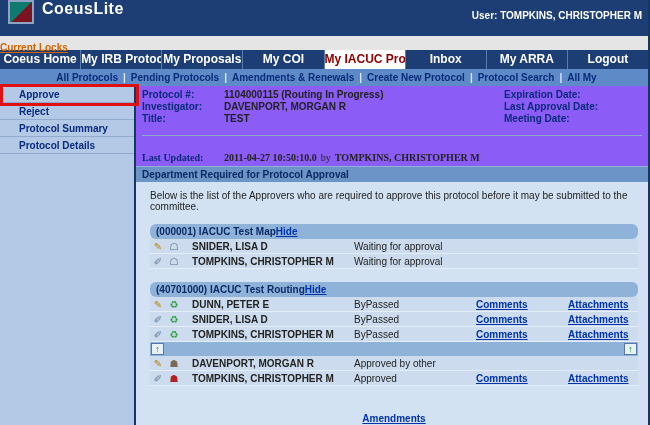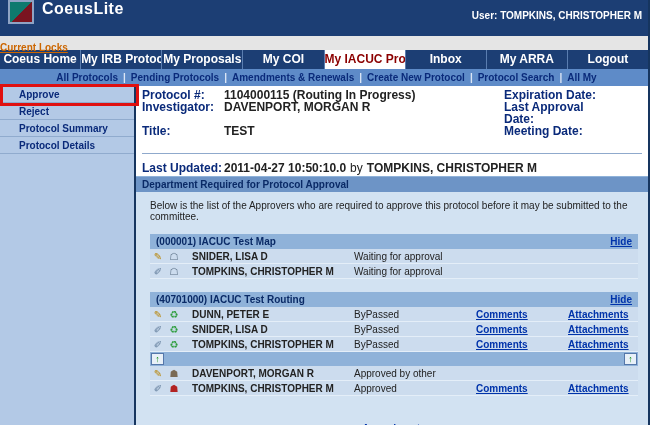--- a/index.html
+++ b/index.html
@@ -27,39 +27,39 @@
   .subnav a { color:#0a2a7a; text-decoration:none; margin:0 5px; cursor:pointer; }
   .subnav .sep { color:#dce6f5; }
 
   
   .bodywrap { display:flex; height:339px; }
   .sidebar { width:136px; background:#b3c9e6; border-right:2px solid #16355f; }
   .side-item { height:17px; line-height:17px; padding-left:19px; font-size:10px; font-weight:bold; color:#0a2a7a; border-bottom:1px solid #90abce; cursor:pointer; }
   .main { flex:1; background:#d2e2f2; display:flex; flex-direction:column; overflow:hidden; }
 
   
-  .pinfo { padding:3px 6px 2px 6px; font-size:12px; background:#ffffff; }
+  .pinfo { padding:3px 6px 2px 6px; font-size:10px; background:#8b5cf6; }
   .pi-row { display:flex; line-height:12px; }
   .pi-label { width:82px; font-weight:bold; color:#0a2a7a; flex:0 0 auto; }
   .pi-value { flex:1; font-weight:bold; color:#222; }
   .pi-rlabel { width:112px; font-weight:bold; color:#0a2a7a; flex:0 0 auto; }
   .pi-rvalue { width:26px; flex:0 0 auto; }
-  .lastupd { display:flex; border-top:1px solid #8fa9cc; margin-top:16px; padding-top:8px; line-height:12px; }
+  .lastupd { display:flex; border-top:1px solid #8fa9cc; margin-top:10px; padding-top:16px; line-height:12px;font-family:Liberation Serif, serif; }
   .lu-val { font-weight:bold; color:#222; }
   .lu-by { font-weight:normal; color:#222; margin:0 4px; }
 
   
   .section-bar { background:#6d94c6; color:#0a2a66; font-size:10px; font-weight:bold; padding:2px 6px; border-top:1px solid #8fb2d9; }
 
   
   .content { flex:1; padding:8px 10px 4px 14px; position:relative; }
   .intro { font-size:10px; color:#222; margin-bottom:12px; }
 
   .group { margin-bottom:13px; }
-  .group-header { background:#8fb2d9; display:flex; justify-content:space-between; align-items:center; padding:1px 6px; font-size:10px; font-weight:bold; color:#0a2a66; height:15px; }
+  .group-header { background:#8fb2d9; display:flex; justify-content:flex-start; align-items:center; padding:1px 6px; font-size:10px; font-weight:bold; color:#0a2a66; height:15px;border-radius:6px; }
   .hide-link, .row-link, .hier-link { color:#0033aa; font-weight:bold; text-decoration:underline; cursor:pointer; font-size:10px; }
   .arow { display:flex; align-items:center; background:#ccdcee; border-bottom:1px solid #e4eef8; height:15px; font-size:10px; }
   .cell.ic { width:16px; text-align:center; flex:0 0 auto; font-size:10px; line-height:15px; }
   .cell.name { width:172px; font-weight:bold; color:#222; padding-left:10px; flex:0 0 auto; white-space:nowrap; overflow:hidden; }
   .cell.status { width:122px; color:#222; flex:0 0 auto; }
   .cell.link-cell { width:92px; flex:0 0 auto; }
   .level-sep { background:#8fb2d9; height:14px; display:flex; justify-content:space-between; align-items:center; padding:0 1px; }
   .arrow-btn { width:13px; height:12px; background:#e8f0f8; border:1px solid #5577aa; color:#0a8a0a; font-size:9px; line-height:10px; text-align:center; cursor:pointer; font-weight:bold; }
 
   .hier-row { text-align:center; margin:22px 0 18px 0; }

